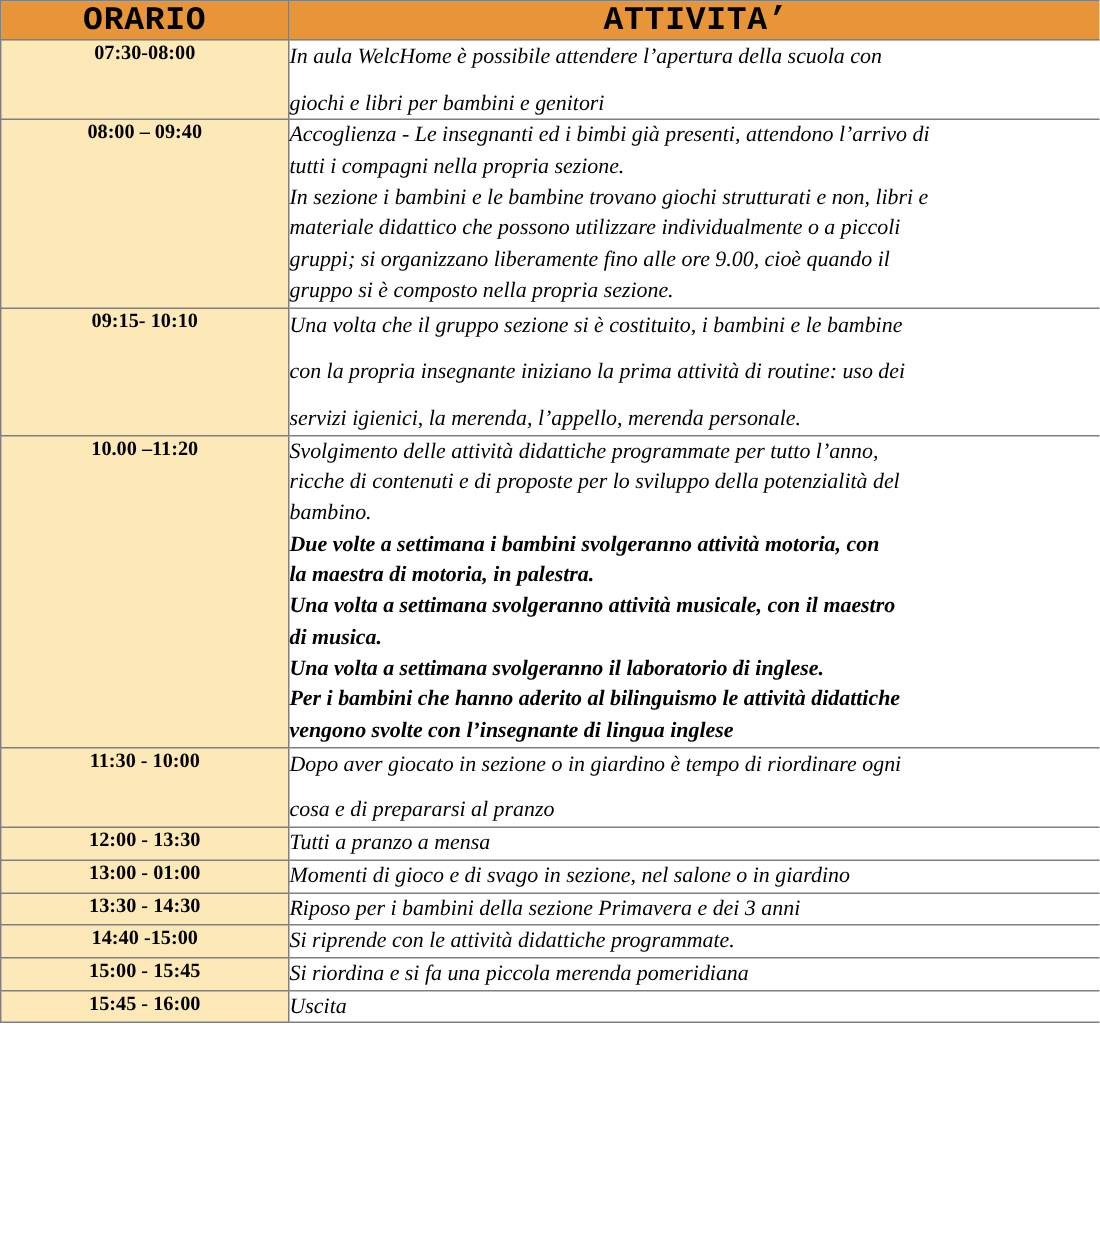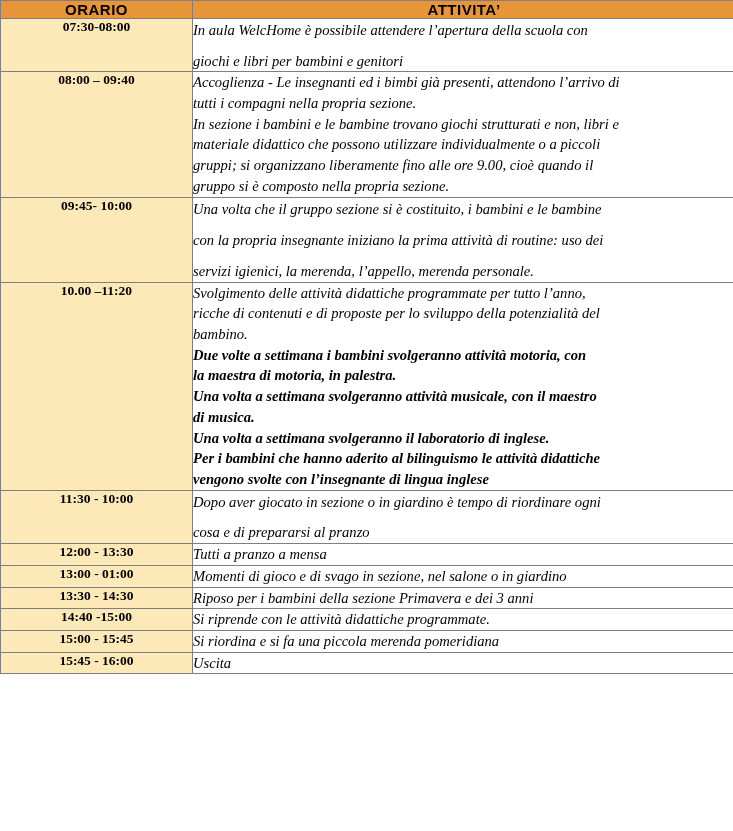--- a/index.html
+++ b/index.html
@@ -22,24 +22,24 @@
     border: 1px solid #7f7f7f;
     vertical-align: top;
     padding: 0;
   }
   
   .hdr-cell {
     background: #e8953a;
     color: #000000;
     text-align: center;
     font-weight: bold;
-    font-size: 15px;
+    font-size: 22px;
     letter-spacing: 0.5px;
     padding: 10px 4px 12px 4px;
-    font-family: Liberation Sans, sans-serif;
+    font-family: Liberation Mono, monospace;
   }
   .col-time { width: 191px; }
   .col-act  { width: 542px; }
 
   
   .time-cell {
     background: #fde9b8;
     text-align: center;
     font-weight: bold;
     font-size: 13.5px;
@@ -90,21 +90,21 @@
         <td class="act-cell col-act">
           <p class="tight">Accoglienza - Le insegnanti ed i bimbi già presenti, attendono l’arrivo di</p>
           <p class="tight">tutti i compagni nella propria sezione.</p>
           <p class="tight">In sezione i bambini e le bambine trovano giochi strutturati e non, libri e</p>
           <p class="tight">materiale didattico che possono utilizzare individualmente o a piccoli</p>
           <p class="tight">gruppi; si organizzano liberamente fino alle ore 9.00, cioè quando il</p>
           <p class="tight">gruppo si è composto nella propria sezione.</p>
         </td>
       </tr>
       <tr>
-        <td class="time-cell col-time">09:45- 10:00</td>
+        <td class="time-cell col-time">09:15- 10:10</td>
         <td class="act-cell col-act">
           <p class="spaced">Una volta che il gruppo sezione si è costituito, i bambini e le bambine</p>
           <p class="spaced">con la propria insegnante iniziano la prima attività di routine: uso dei</p>
           <p class="tight">servizi igienici, la merenda, l’appello, merenda personale.</p>
         </td>
       </tr>
       <tr>
         <td class="time-cell col-time">10.00 –11:20</td>
         <td class="act-cell col-act">
           <p class="tight">Svolgimento delle attività didattiche programmate per tutto l’anno,</p>

